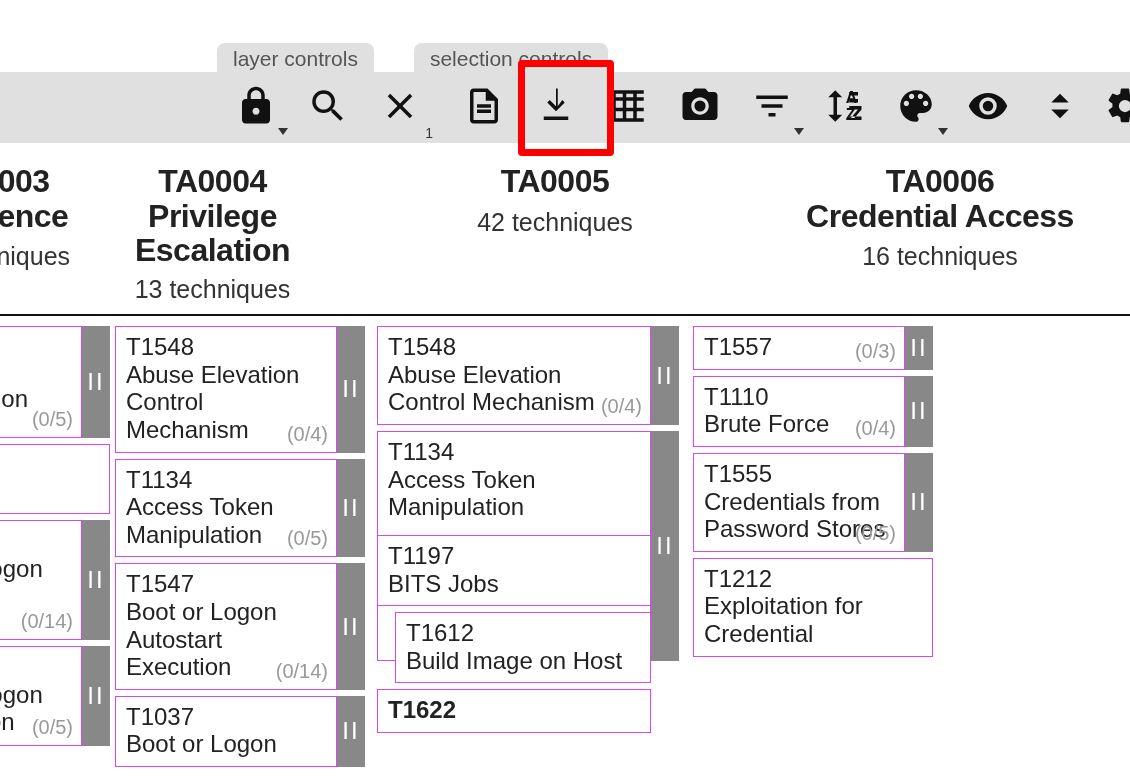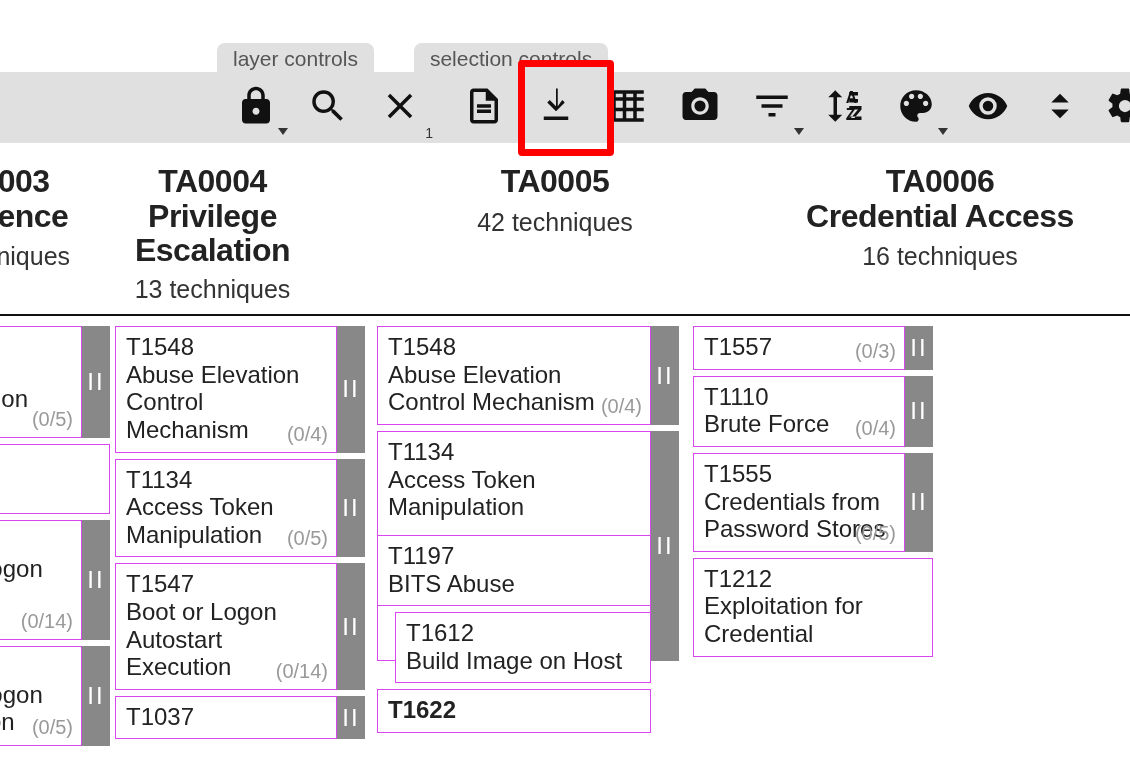--- a/index.html
+++ b/index.html
@@ -413,20 +413,21 @@
             <span class="tech-name">Boot or Logon Autostart Execution</span>
             <span class="tech-count">(0/14)</span>
           </div>
           <div class="expand-handle">
               <span>II</span>
             </div>
         </div>
         <div class="card-row">
           <div class="tech-card">
             <span class="tech-id">T1037</span>
+            <span class="tech-name">Boot or Logon</span>
           </div>
           <div class="expand-handle">
               <span>II</span>
             </div>
         </div>
       </div>
     </div>
 
     <div class="col c2">
       <div class="card-stack">
@@ -446,21 +447,21 @@
             <span class="tech-name">Access Token Manipulation</span>
             <span class="tech-count">(0/5)</span>
           </div>
           <div class="expand-handle" style="height:230px;">
               <span>II</span>
             </div>
         </div>
         <div class="card-row" style="margin-top:-132px; margin-right:28px;border-radius:32px;">
           <div class="tech-card">
             <span class="tech-id">T1197</span>
-            <span class="tech-name">BITS Abuse</span>
+            <span class="tech-name">BITS Jobs</span>
           </div>
         </div>
         <div class="card-row" style="margin-right:28px;padding-left:18px;">
           <div class="tech-card">
             <span class="tech-id">T1612</span>
             <span class="tech-name">Build Image on Host</span>
           </div>
         </div>
         <div class="card-row" style="margin-right:28px;font-weight:bold;">
           <div class="tech-card">

